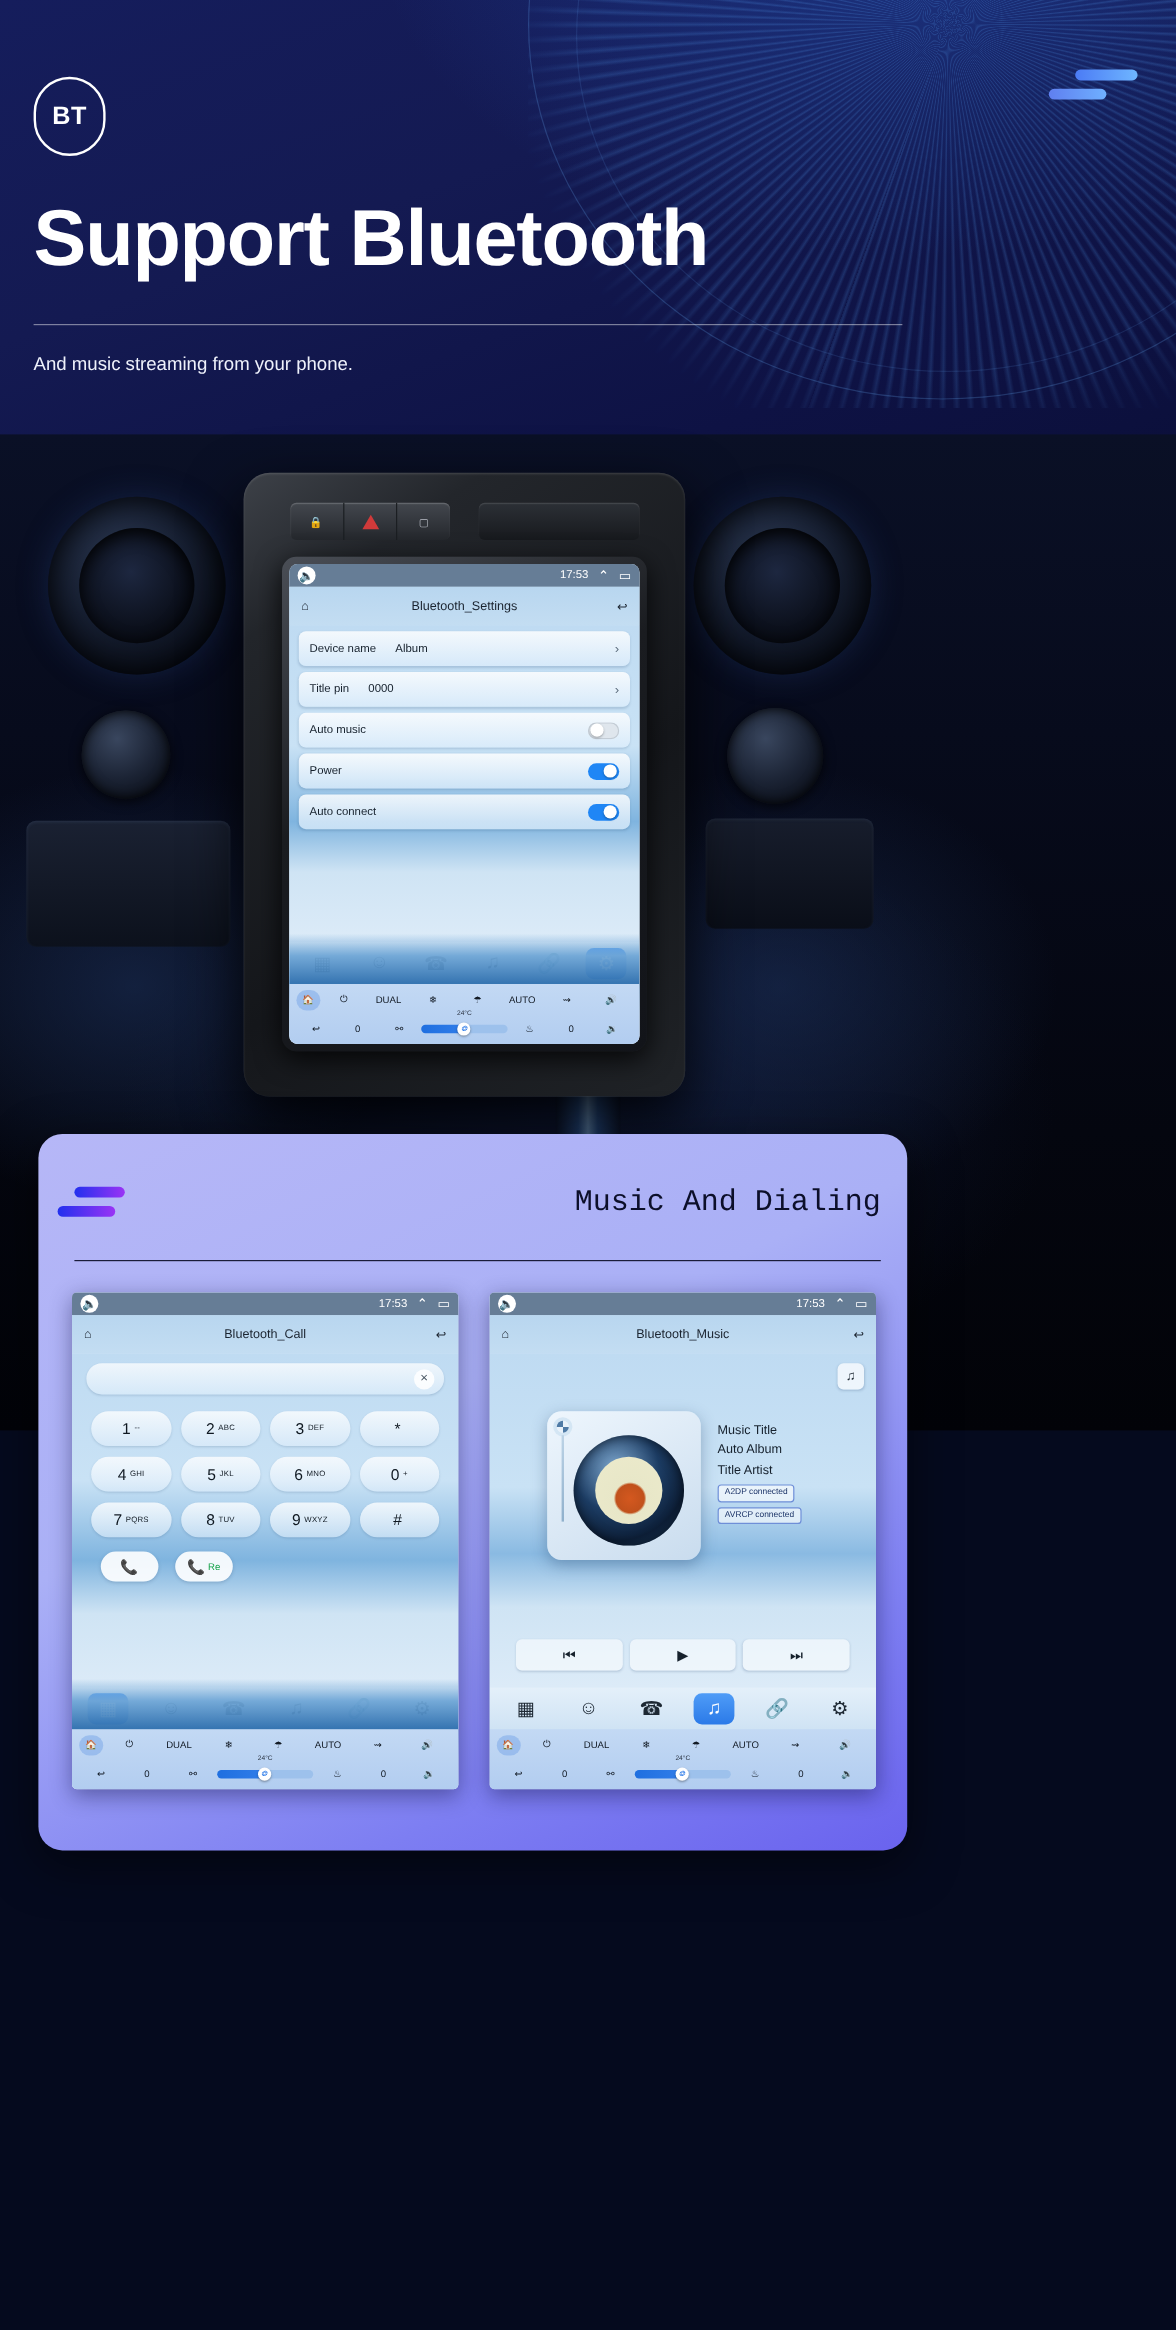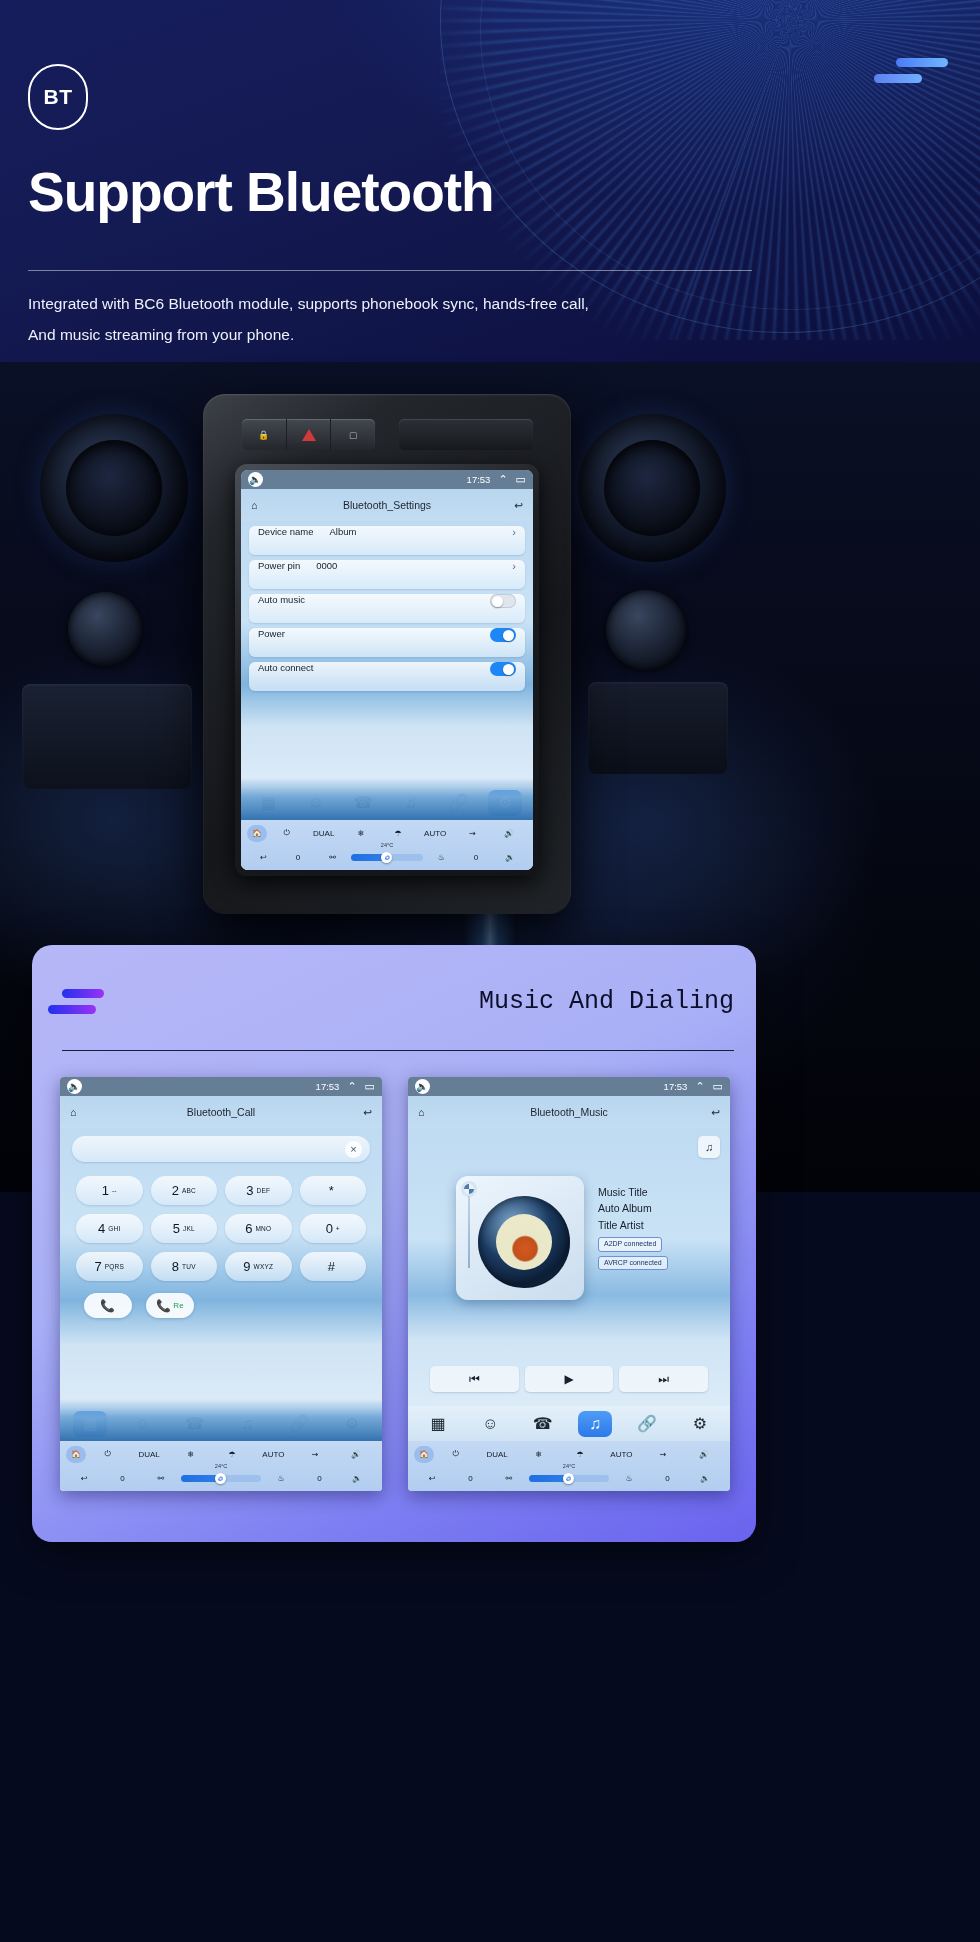--- a/index.html
+++ b/index.html
@@ -47,21 +47,21 @@
   }
   .burger{ position:absolute; right:32px; top:58px; width:52px; }
   .burger span{ display:block; height:9px; border-radius:5px; margin-bottom:7px; }
   .burger span:nth-child(1){ width:52px; margin-left:0;
     background:linear-gradient(90deg,#4b7bf5,#6fb6ff); }
   .burger span:nth-child(2){ width:48px; margin-left:-22px;
     background:linear-gradient(90deg,#5f7ff0,#6fb0ff); }
 
   .hero-title{
     position:absolute; left:28px; top:160px;
-    color:#fff; font-size:55px; font-weight:bold; letter-spacing:-1px;
+    color:#fff; font-size:66px; font-weight:bold; letter-spacing:-1px;
   }
   .hero-rule{
     position:absolute; left:28px; top:270px; width:724px; height:1px;
     background:rgba(255,255,255,.45);
   }
   .hero-sub{
     position:absolute; left:28px; top:288px; width:760px;
     color:#eef1fb; font-size:15.5px; line-height:2.0;
   }
 
@@ -153,21 +153,21 @@
     font-size:10.5px; color:#1b2430; position:relative;
   }
   .apptitle .t{ position:absolute; left:0; right:0; text-align:center; font-size:10.5px;}
 
   .list{ flex:1; padding:5px 8px 0 8px;
     background:linear-gradient(180deg,#bfdbf2 0%, #c9e2f5 38%, #7fb4df 62%, #cfe4f4 78%, #dcebf8 100%);
     overflow:hidden; }
   .row{
     height:29px; margin-bottom:5px; border-radius:6px;
     background:linear-gradient(180deg,rgba(255,255,255,.82),rgba(222,238,252,.72));
-    display:flex; padding:0 9px;
+    display:flex; align-items:center; padding:0 9px;
     font-size:9.5px; color:#15202c;
     box-shadow:0 1px 2px rgba(40,70,110,.18);
   }
   .row .k{ }
   .row .v{ margin-left:16px; }
   .row .chev{ margin-left:auto; color:#5a6a7a; font-size:11px; }
   .toggle{ margin-left:auto; width:26px; height:14px; border-radius:8px; position:relative;
     background:#dfe6ed; box-shadow:inset 0 0 0 1px #c3ccd5; }
   .toggle i{ position:absolute; top:1.5px; left:1.5px; width:11px;height:11px;border-radius:50%;
     background:#fff; box-shadow:0 1px 2px rgba(0,0,0,.3); }
@@ -294,21 +294,20 @@
   </div>
 
   <div class="burger">
     <span></span>
     <span></span>
   </div>
 
   <div class="hero-title">Support Bluetooth</div>
   <div class="hero-rule"></div>
   <div class="hero-sub">
-    <div>Integrated with BC6 Bluetooth module, supports phonebook sync, hands-free call,</div>
     <div>And music streaming from your phone.</div>
   </div>
 </div>
 
 <div class="carshot">
   <div class="vent vent-l">
       <div class="vent-inner"></div>
     </div>
   <div class="vent vent-r">
       <div class="vent-inner"></div>
@@ -348,21 +347,21 @@
         <span style="margin-left:auto">↩</span>
       </div>
 
       <div class="list">
         <div class="row">
           <span class="k">Device name</span>
           <span class="v">Album</span>
           <span class="chev">›</span>
         </div>
         <div class="row">
-          <span class="k">Power pin</span>
+          <span class="k">Title pin</span>
           <span class="v">0000</span>
           <span class="chev">›</span>
         </div>
         <div class="row">
           <span class="k">Auto music</span>
           <span class="toggle">
               <i></i>
             </span>
         </div>
         <div class="row">

